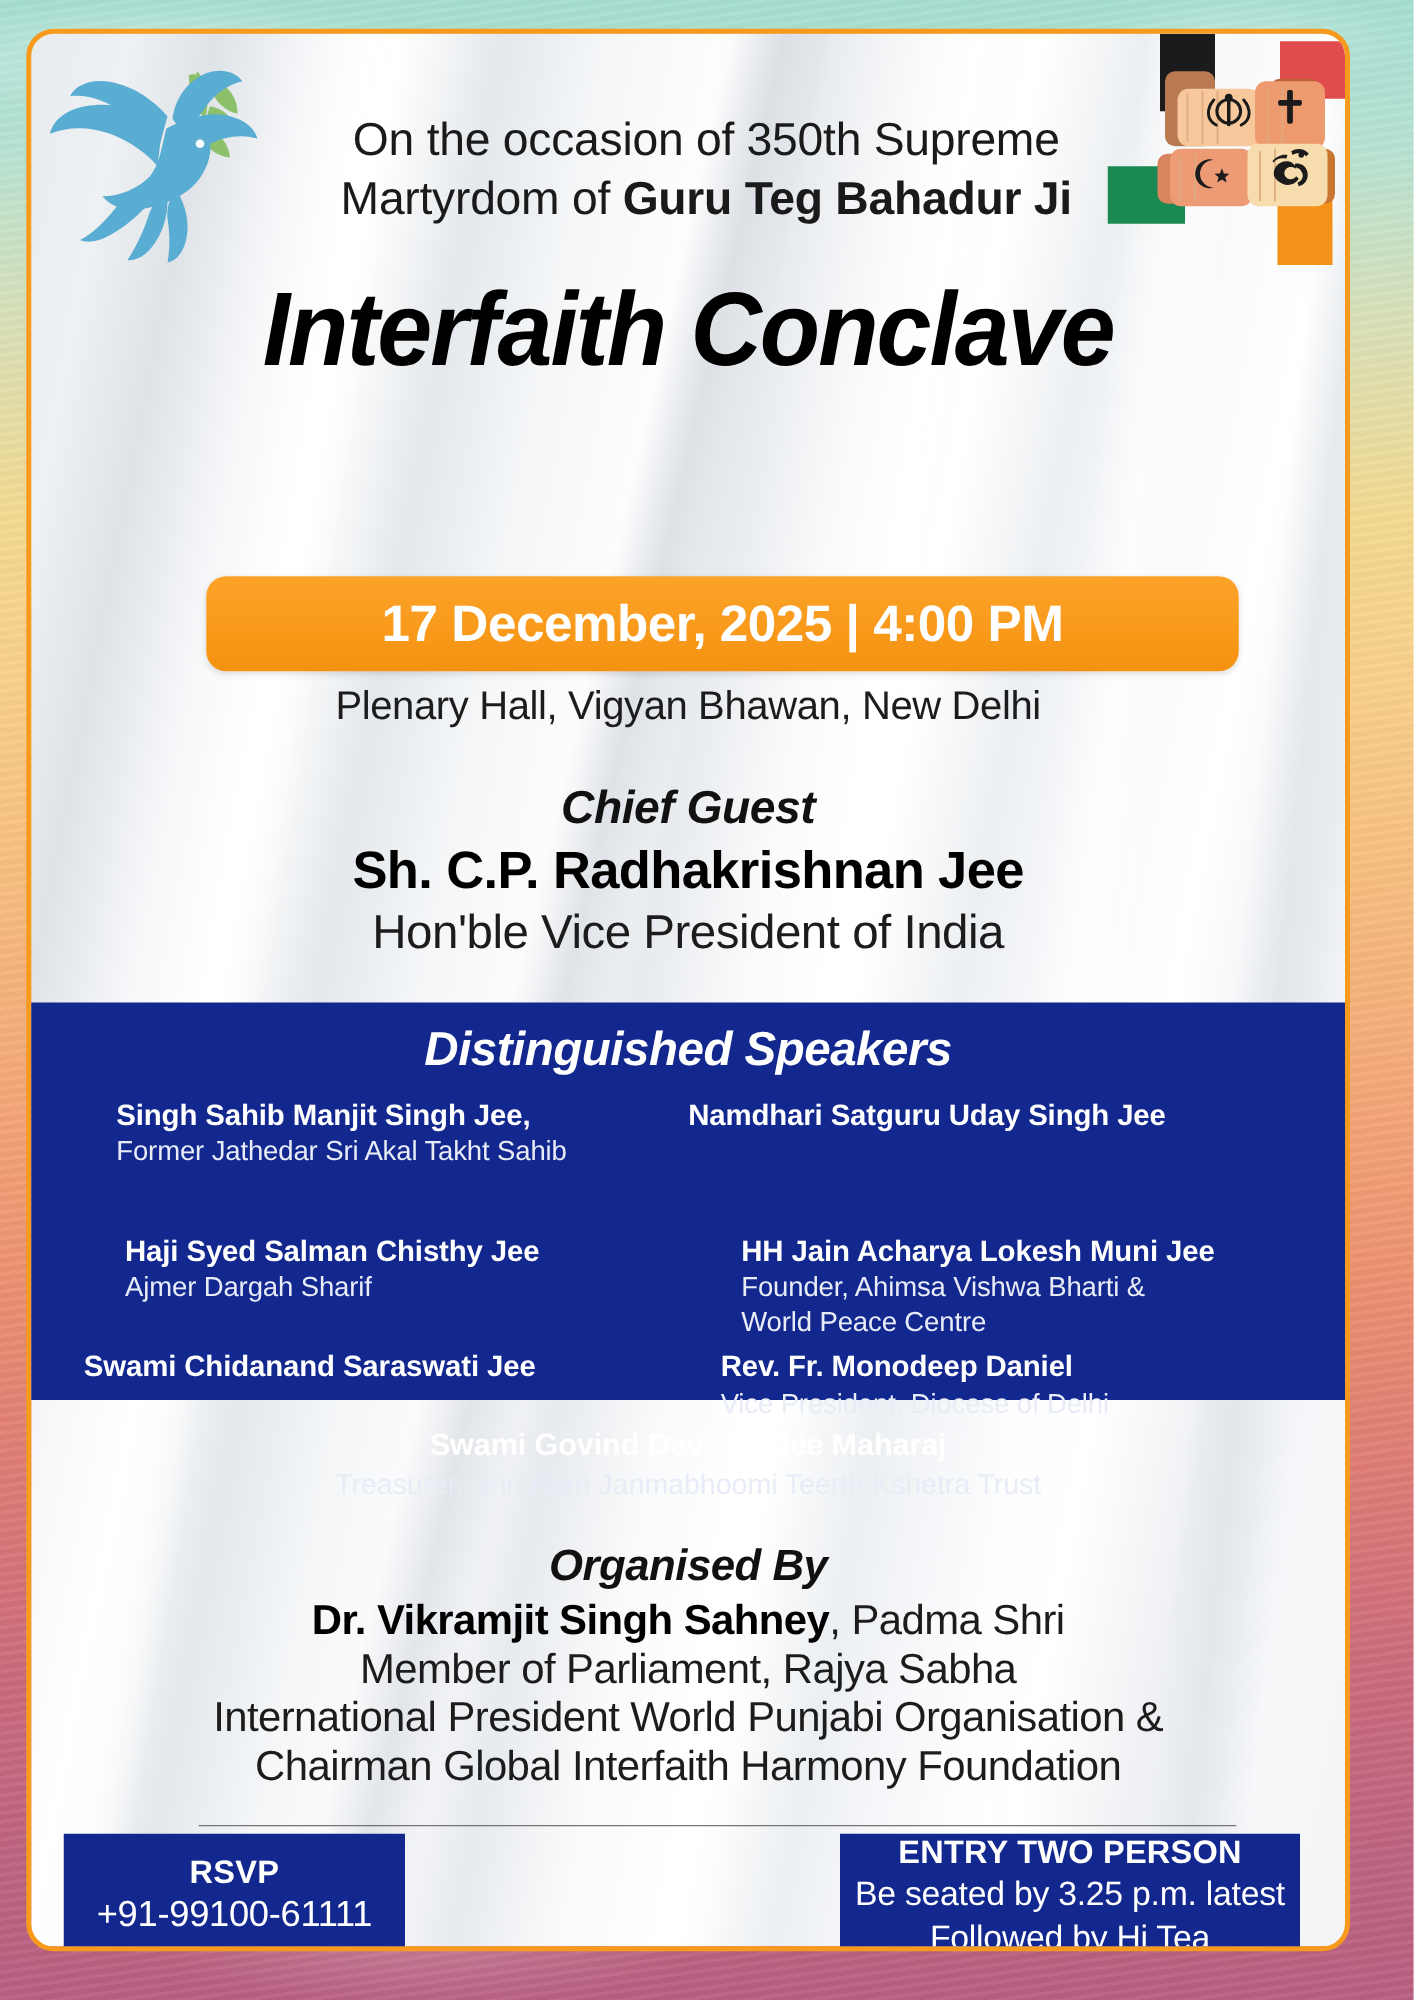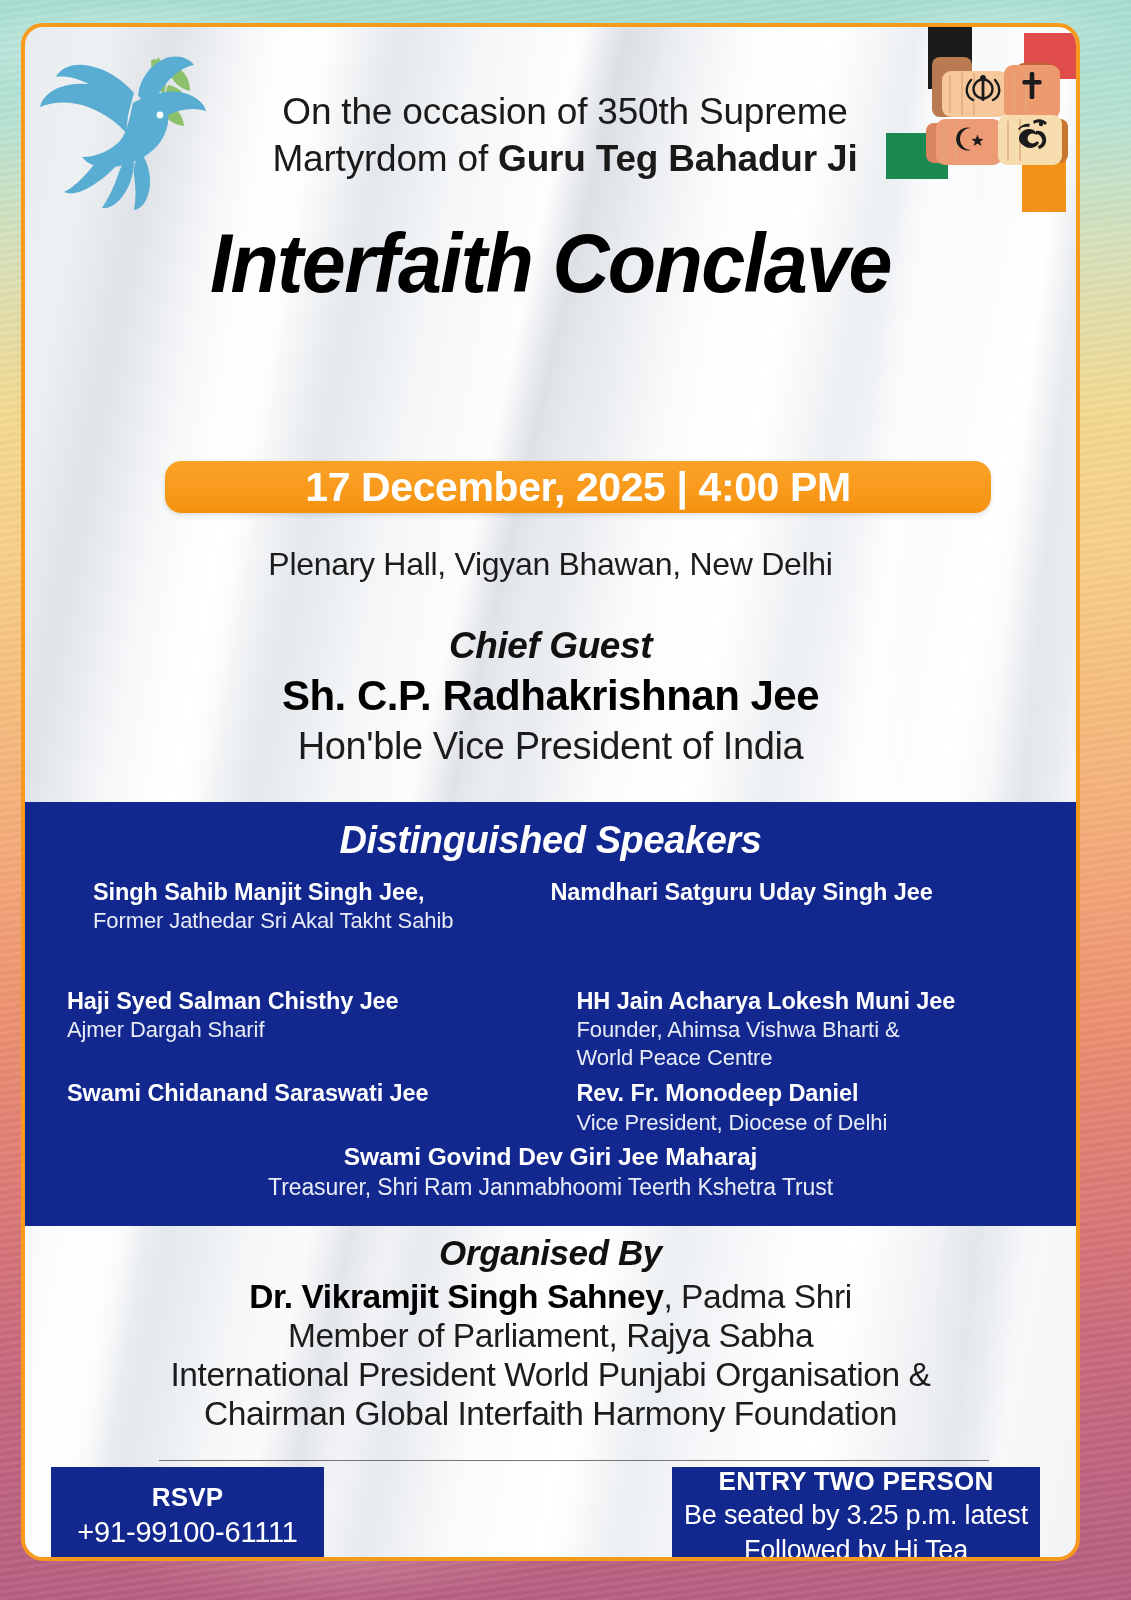--- a/index.html
+++ b/index.html
@@ -100,21 +100,21 @@
 
   .tagline {
     position:absolute; left:95px; top:288px; width:870px;
     text-align:center; font-size:31.5px; line-height:1.29;
     color:#1c1c1c; letter-spacing:-.25px;
   }
 
   
   .date-badge {
     position:absolute; left:140px; top:434px;
-    width:826px; height:52px;
+    width:826px; height:76px;
     background:linear-gradient(180deg,#fba328 0%,#f99a1c 55%,#f4920f 100%);
     border-radius:16px;
     display:flex; align-items:center; justify-content:center;
     color:#fff; font-size:41px; font-weight:700; letter-spacing:-.4px;
     box-shadow:0 2px 5px rgba(0,0,0,.13);
   }
 
   .venue {
     position:absolute; left:0; right:0; top:519px;
     text-align:center; font-size:32px; color:#1c1c1c; letter-spacing:-.3px;
@@ -131,21 +131,21 @@
     text-align:center; font-size:42px; font-weight:700; color:#000; letter-spacing:-.5px;
   }
   .cg-role {
     position:absolute; left:0; right:0; top:698px;
     text-align:center; font-size:38px; color:#1c1c1c; letter-spacing:-.4px;
   }
 
   
   .speakers {
     position:absolute; left:-4px; right:-4px;
-    top:775px; height:424px;
+    top:775px; height:318px;
     background:#13288e;
   }
   .sp-heading {
     text-align:center; color:#fff;
     font-size:38px; font-style:italic; font-weight:700;
     letter-spacing:-.4px; margin-top:17px;
   }
   .sp-grid {
     position:absolute; left:0; right:0; top:76px;
     padding:0 46px;
@@ -323,21 +323,21 @@
             </div>
           </div>
           <div class="sp-col">
             <div class="sp-block">
               <div class="sp-name">Namdhari Satguru Uday Singh Jee</div>
               <div class="sp-sub"></div>
             </div>
           </div>
         </div>
 
-        <div class="sp-row" style="margin-top:44px;">
+        <div class="sp-row" style="margin-top:44px;margin-left:33px;">
           <div class="sp-col">
             <div class="sp-block">
               <div class="sp-name">Haji Syed Salman Chisthy Jee</div>
               <div class="sp-sub">Ajmer Dargah Sharif</div>
             </div>
           </div>
           <div class="sp-col right">
             <div class="sp-block">
               <div class="sp-name">HH Jain Acharya Lokesh Muni Jee</div>
               <div class="sp-sub" style="white-space:pre-line">Founder, Ahimsa Vishwa Bharti &amp;

